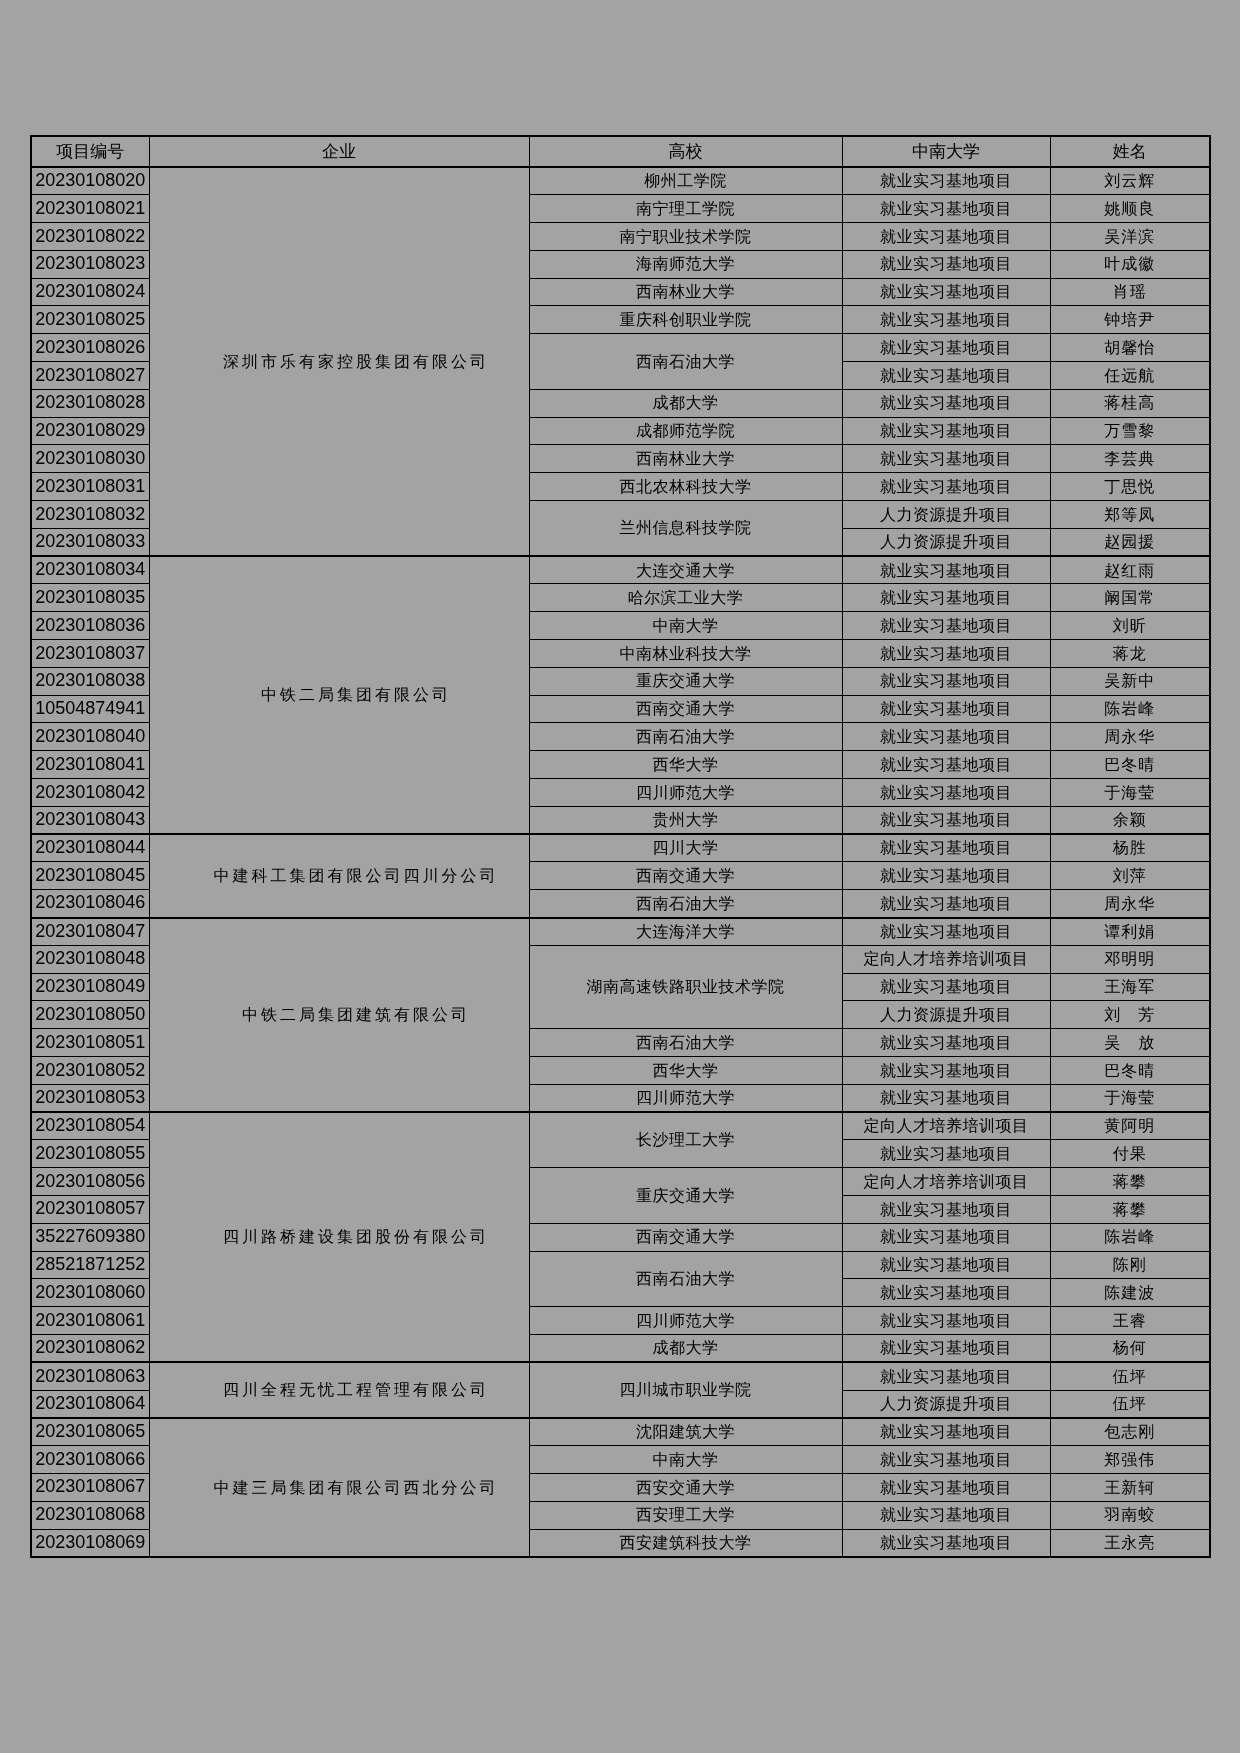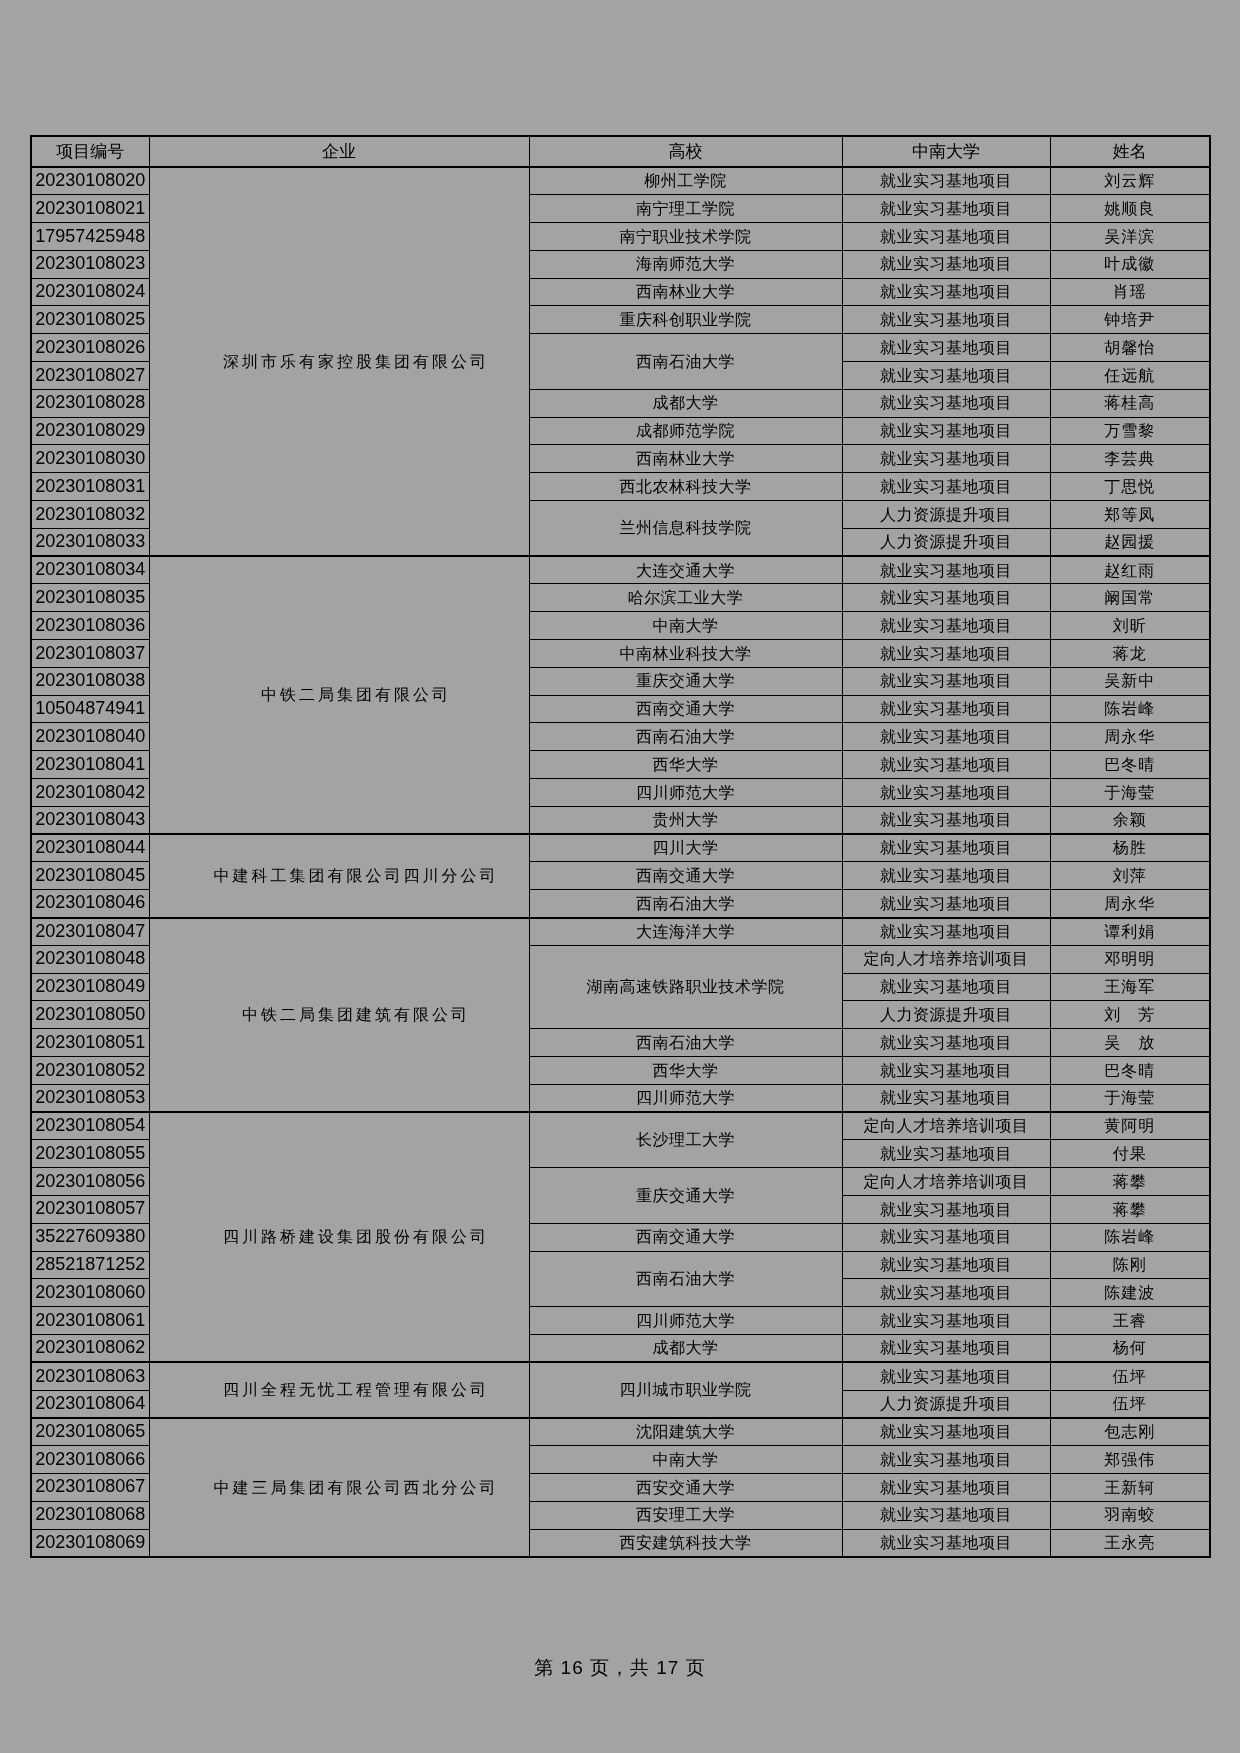--- a/index.html
+++ b/index.html
@@ -84,21 +84,21 @@
           <td class="project-type-cell">就业实习基地项目</td>
           <td class="name-cell">刘云辉</td>
         </tr>
         <tr>
           <td class="project-id-cell">20230108021</td>
           <td class="university-cell" rowspan="1">南宁理工学院</td>
           <td class="project-type-cell">就业实习基地项目</td>
           <td class="name-cell">姚顺良</td>
         </tr>
         <tr>
-          <td class="project-id-cell">17957425948</td>
+          <td class="project-id-cell">20230108022</td>
           <td class="university-cell" rowspan="1">南宁职业技术学院</td>
           <td class="project-type-cell">就业实习基地项目</td>
           <td class="name-cell">吴洋滨</td>
         </tr>
         <tr>
           <td class="project-id-cell">20230108023</td>
           <td class="university-cell" rowspan="1">海南师范大学</td>
           <td class="project-type-cell">就业实习基地项目</td>
           <td class="name-cell">叶成徽</td>
         </tr>
@@ -372,15 +372,14 @@
         </tr>
         <tr>
           <td class="project-id-cell">20230108069</td>
           <td class="university-cell" rowspan="1">西安建筑科技大学</td>
           <td class="project-type-cell">就业实习基地项目</td>
           <td class="name-cell">王永亮</td>
         </tr>
       </tbody>
   </table>
 
-  <div class="footer">第 16 页，共 17 页</div>
 
 </div>
 
 </body></html>

